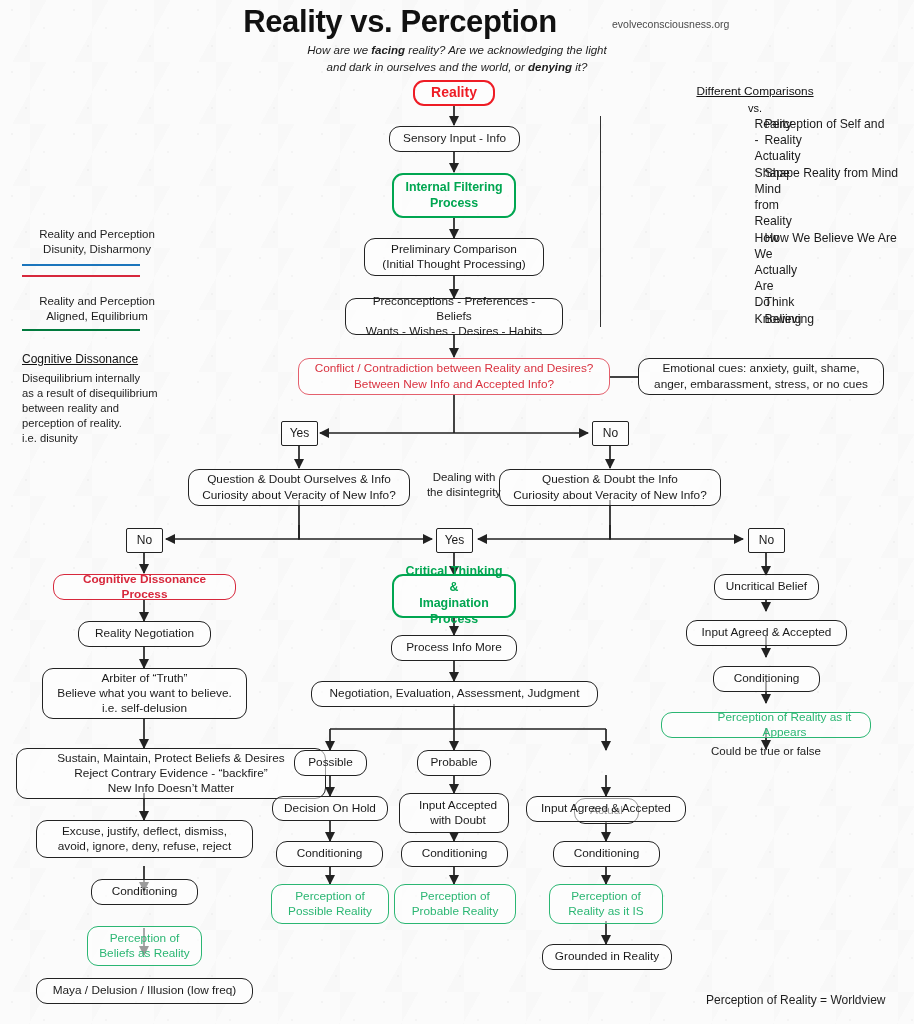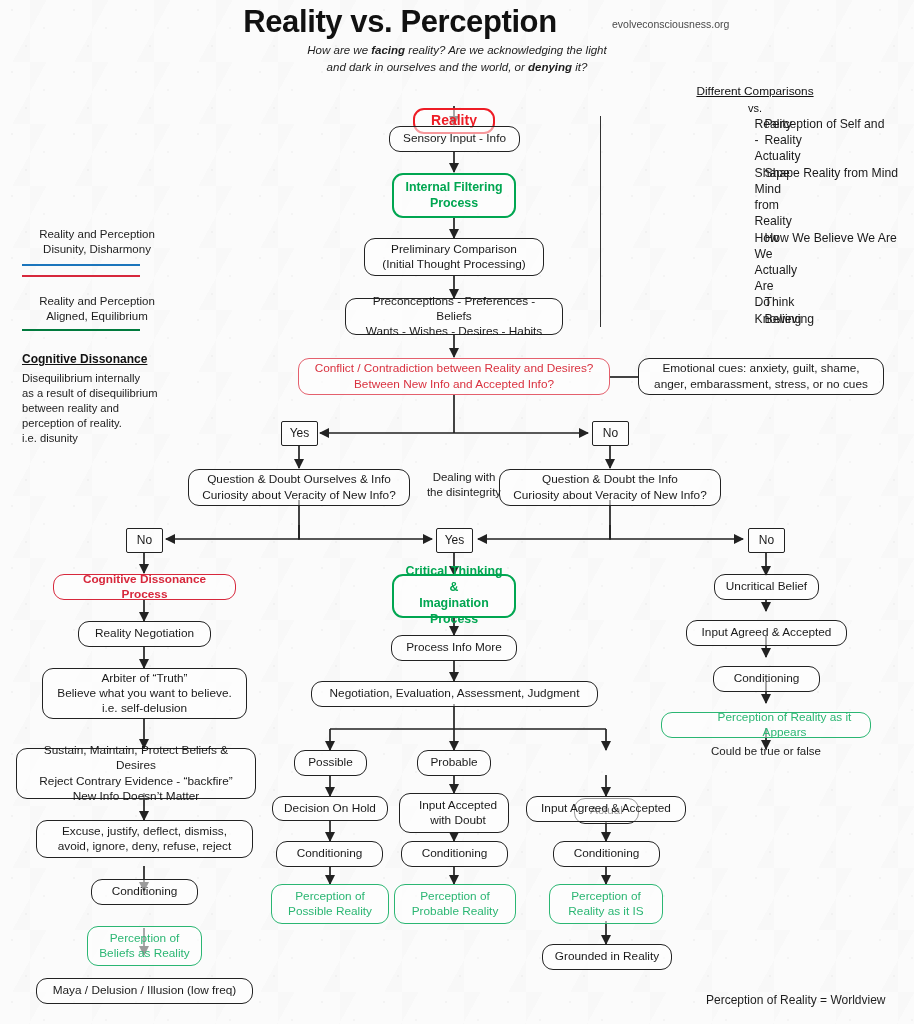--- a/index.html
+++ b/index.html
@@ -38,21 +38,21 @@
   .node.sq{border-radius:2px;font-size:12px;border-width:1.4px;}
   .node.red{border-color:#ee1c25;color:#ee1c25;font-weight:bold;border-width:2.2px;}
   .node.red2{border-color:#d7283c;color:#d7283c;font-weight:bold;border-width:1.8px;}
   .node.redthin{border-color:#e4606d;color:#d9313f;border-width:1.5px;font-weight:normal;}
   .node.green{border-color:#00a651;color:#00a651;font-weight:bold;border-width:2.2px;}
   .node.greenlt{border-color:#2bb673;color:#2bb673;border-width:1.8px;font-weight:normal;}
 
   
   .legtxt{font-size:11.5px;line-height:1.32;text-align:center;color:#1d1d1d;white-space:pre-line;}
   .rule{height:0;border-top-style:solid;}
-  .cdhead{font-size:12px;font-weight:bold;text-decoration:underline;color:#111;}
+  .cdhead{font-size:12px;font-weight:normal;text-decoration:underline;color:#111;}
   .cdbody{font-size:11.2px;line-height:1.34;color:#1d1d1d;white-space:pre-line;}
 
   
   .cmp-title{font-size:11.8px;text-decoration:underline;text-align:center;color:#111;}
   .cmp-vs{font-size:11px;text-align:center;color:#111;}
   .cmp-grid{display:grid;grid-template-columns:1fr 1px 1fr;column-gap:9px;font-size:12.2px;line-height:1.33;}
   .cmp-l{text-align:right;}
   .cmp-r{text-align:left;}
   .cmp-div{background:#333;width:1px;}
 
@@ -187,21 +187,21 @@
 Aligned, Equilibrium</div>
   <div class="abs rule" style="left:22px;top:329px;width:118px;border-top-width:2.6px;border-top-color:#007a3d;"></div>
 
   <div class="abs cdhead" style="left:22px;top:352px;width:180px;">Cognitive Dissonance</div>
   <div class="abs cdbody" style="left:22px;top:371px;width:180px;">Disequilibrium internally
 as a result of disequilibrium
 between reality and
 perception of reality.
 i.e. disunity</div>
 
-  <div class="abs node red" style="left:413px;top:80px;width:82px;height:26px;font-size:14px;margin-top:28px;">Reality</div>
+  <div class="abs node red" style="left:413px;top:80px;width:82px;height:26px;font-size:14px;">Reality</div>
 
   <div class="abs node" style="left:389px;top:126px;width:131px;height:26px;">Sensory Input - Info</div>
 
   <div class="abs node green" style="left:392px;top:173px;width:124px;height:45px;font-size:12.4px;">Internal Filtering
 Process</div>
 
   <div class="abs node" style="left:364px;top:238px;width:180px;height:38px;">Preliminary Comparison
 (Initial Thought Processing)</div>
 
   <div class="abs node" style="left:345px;top:298px;width:218px;height:37px;">Preconceptions - Preferences - Beliefs
@@ -225,21 +225,21 @@
 
   <div class="abs node sq" style="left:126px;top:528px;width:37px;height:25px;">No</div>
   <div class="abs node sq" style="left:436px;top:528px;width:37px;height:25px;">Yes</div>
   <div class="abs node sq" style="left:748px;top:528px;width:37px;height:25px;">No</div>
 
   <div class="abs node red2" style="left:53px;top:574px;width:183px;height:26px;">Cognitive Dissonance Process</div>
   <div class="abs node" style="left:78px;top:621px;width:133px;height:26px;">Reality Negotiation</div>
   <div class="abs node" style="left:42px;top:668px;width:205px;height:51px;">Arbiter of “Truth”
 Believe what you want to believe.
 i.e. self-delusion</div>
-  <div class="abs node" style="left:16px;top:748px;width:240px;height:51px;">Sustain, Maintain, Protect Beliefs &amp; Desires
+  <div class="abs node" style="left:16px;top:748px;width:310px;height:51px;">Sustain, Maintain, Protect Beliefs &amp; Desires
 Reject Contrary Evidence - “backfire”
 New Info Doesn’t Matter</div>
   <div class="abs node" style="left:36px;top:820px;width:217px;height:38px;">Excuse, justify, deflect, dismiss,
 avoid, ignore, deny, refuse, reject</div>
   <div class="abs node" style="left:91px;top:879px;width:107px;height:26px;">Conditioning</div>
   <div class="abs node greenlt" style="left:87px;top:926px;width:115px;height:40px;">Perception of
 Beliefs as Reality</div>
   <div class="abs node" style="left:36px;top:978px;width:217px;height:26px;">Maya / Delusion / Illusion (low freq)</div>
 
   <div class="abs node green" style="left:392px;top:574px;width:124px;height:44px;font-size:12.4px;">Critical Thinking &amp;

